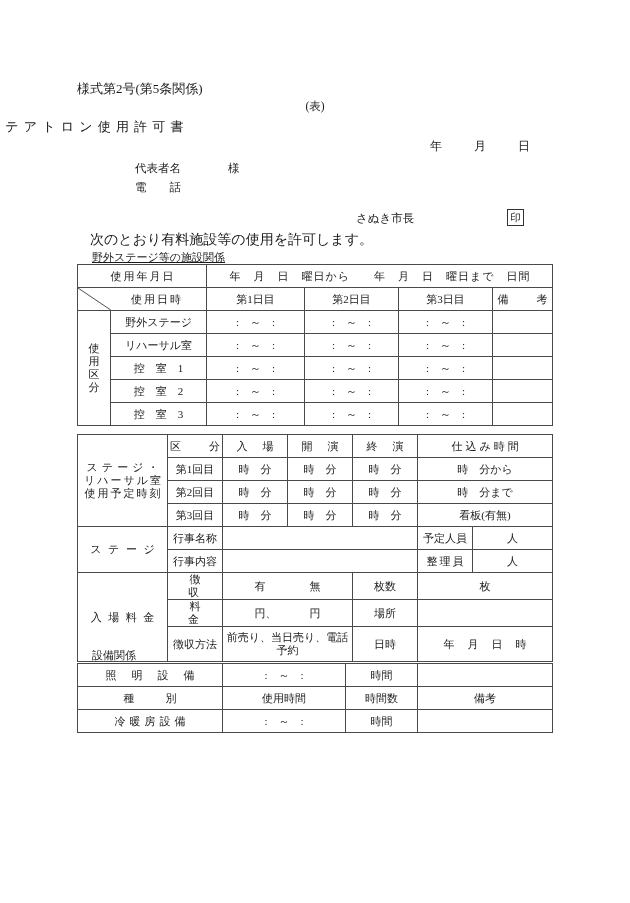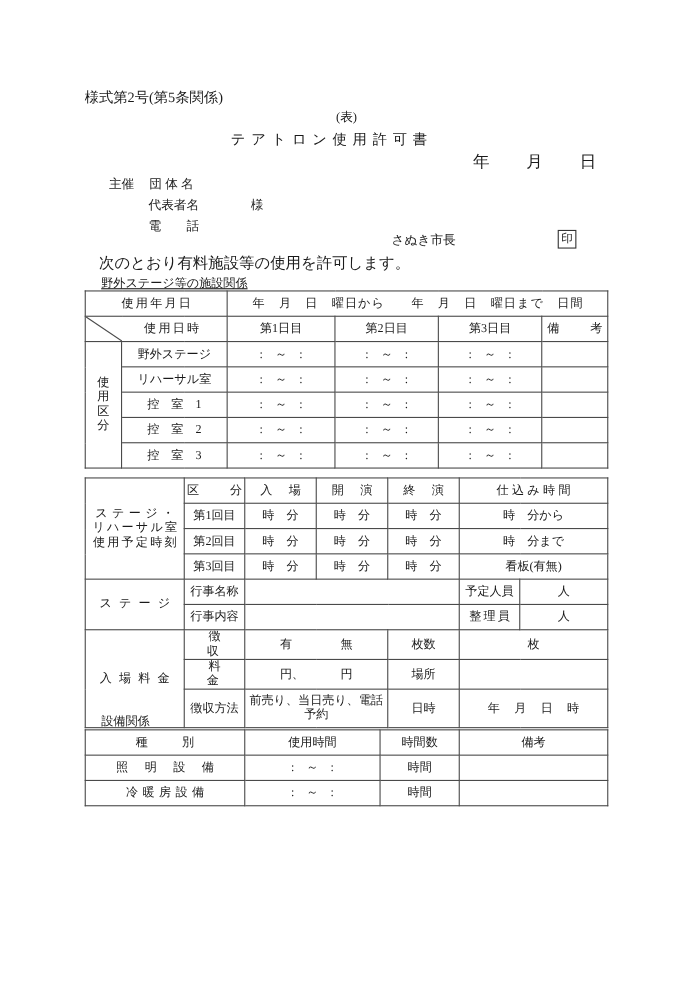--- a/index.html
+++ b/index.html
@@ -36,30 +36,30 @@
     top: 99px;
     width: 630px;
     text-align: center;
     font-size: 11.5px;
   }
   .doc-title {
     position: absolute;
     left: 0;
     top: 118px;
     width: 598px;
-    text-align: center;
+    text-align: left;
     font-size: 13px;
     letter-spacing: 5.2px;
     text-indent: 5.2px;
   }
   .date-line {
     position: absolute;
     left: 430px;
     top: 138px;
-    font-size: 15px;
+    font-size: 12px;
     white-space: nowrap;
   }
   .date-line span { display: inline-block; }
   .gap-a { width: 26px; }
   .gap-b { width: 26px; }
 
   .applicant {
     position: absolute;
     left: 99px;
     top: 159px;
@@ -165,25 +165,20 @@
 
   <div class="date-line">
     <span>年</span>
     <span class="gap-a"></span>
     <span>月</span>
     <span class="gap-b"></span>
     <span>日</span>
   </div>
 
   <div class="applicant">
-    <div class="ap-row">
-      <span class="ap-lead">主催</span>
-      <span style="display:inline-block;width:8px"></span>
-      <span>団 体 名</span>
-    </div>
     <div class="ap-row">
       <span class="ap-indent"></span><span>代表者名</span>
       <span class="ap-sama">様</span>
     </div>
     <div class="ap-row">
       <span class="ap-indent"></span><span>電　　話</span>
     </div>
   </div>
 
   <div class="mayor-line">さぬき市長</div>
@@ -351,32 +346,32 @@
 
   <table class="form" id="tbl-equip">
     <colgroup>
       <col style="width:145px">
       <col style="width:123px">
       <col style="width:72px">
       <col style="width:135px">
     </colgroup>
     <tbody>
       <tr>
+        <td class="sp2">照　明　設　備</td>
+        <td class="time-cell">:　～　:</td>
+        <td class="right-pad">時間</td>
+        <td></td>
+      </tr>
+      <tr>
         <td class="sp3">種　　別</td>
         <td>使用時間</td>
         <td>時間数</td>
         <td>備考</td>
       </tr>
       <tr>
-        <td class="sp2">照　明　設　備</td>
-        <td class="time-cell">:　～　:</td>
-        <td class="right-pad">時間</td>
-        <td></td>
-      </tr>
-      <tr>
         <td class="sp4">冷暖房設備</td>
         <td class="time-cell">:　～　:</td>
         <td class="right-pad">時間</td>
         <td></td>
       </tr>
     </tbody>
   </table>
 
 </div>
 

